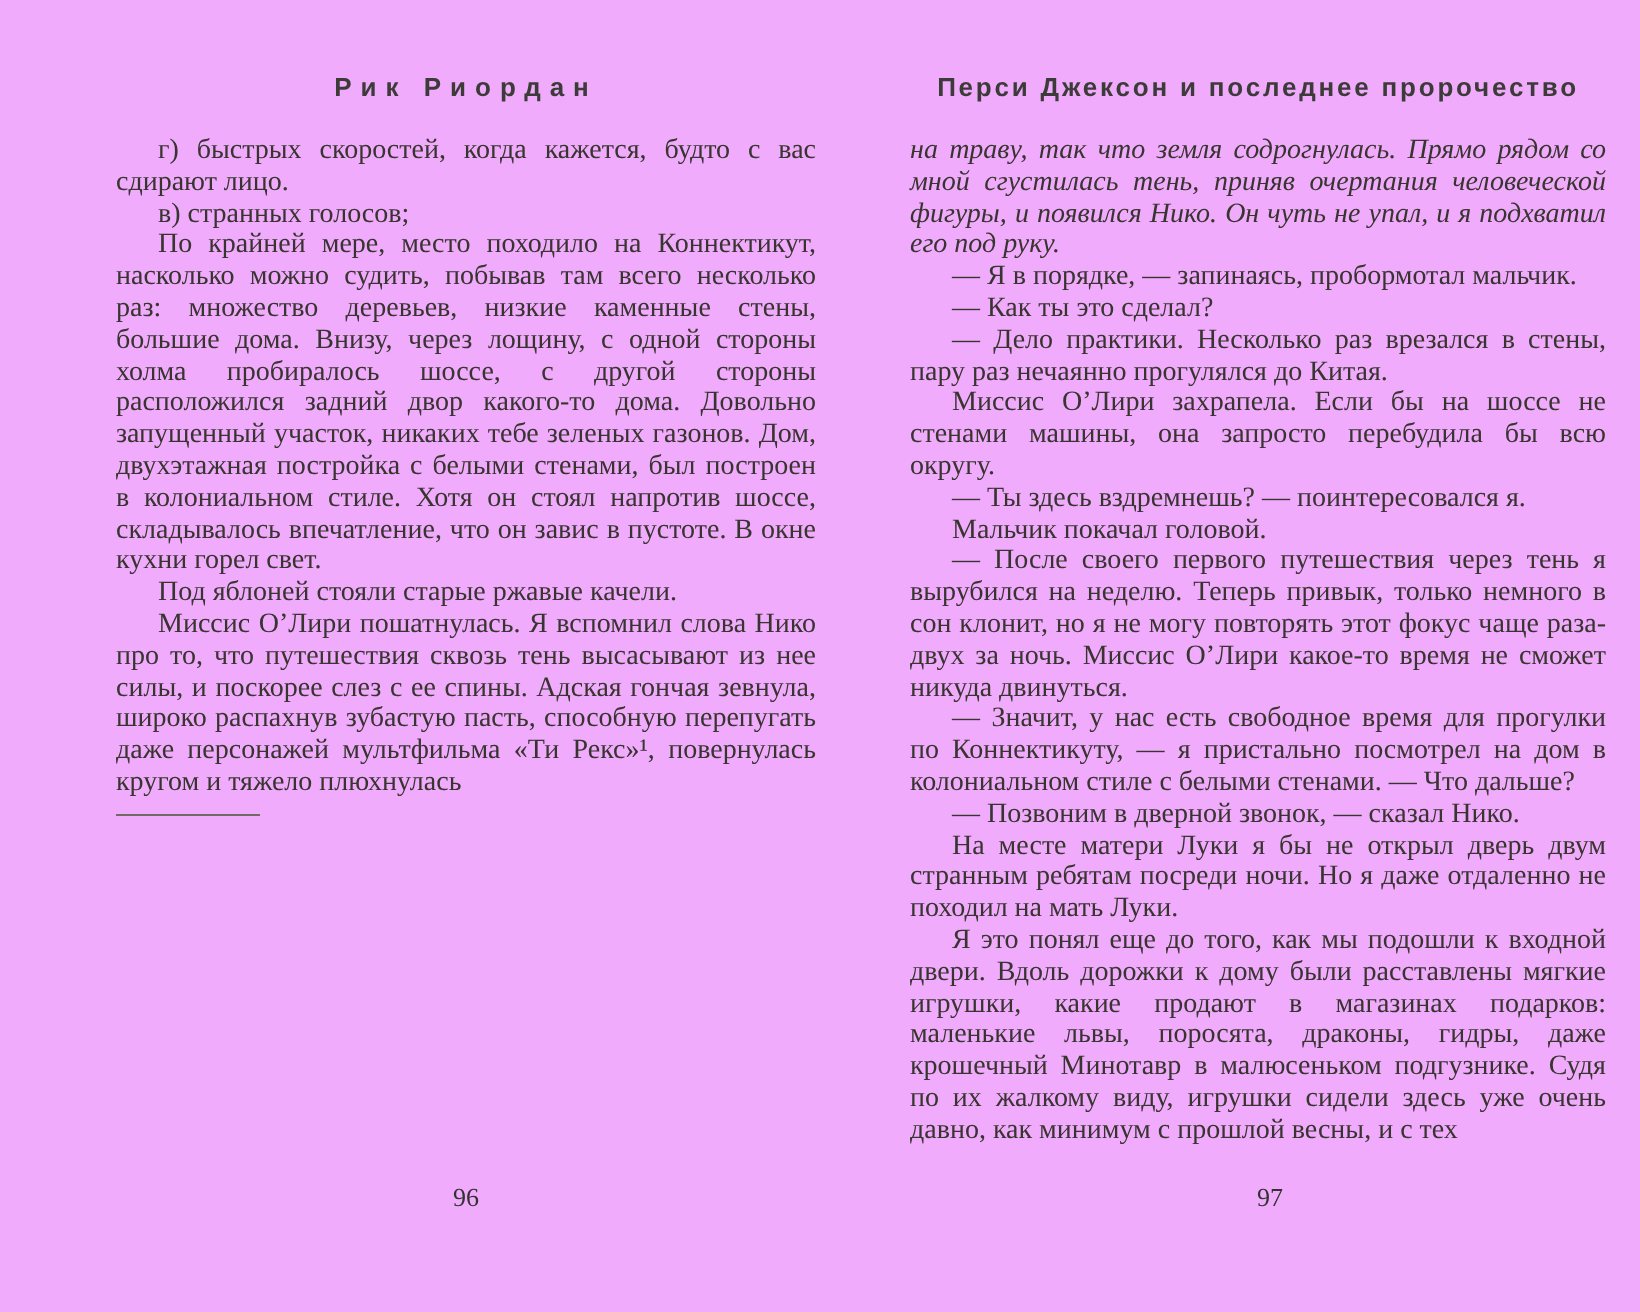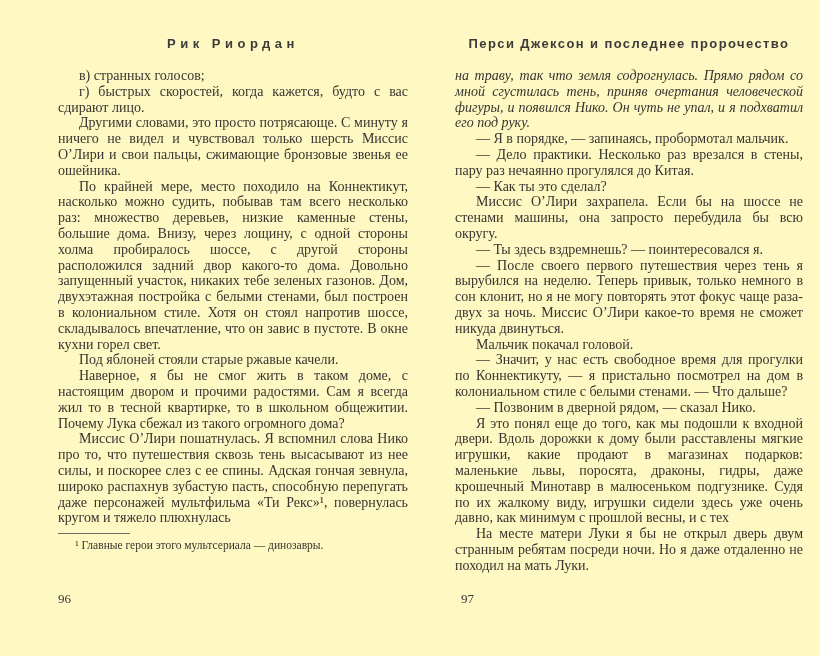--- a/index.html
+++ b/index.html
@@ -4,21 +4,21 @@
 <style>
   html, body {
     margin: 0;
     padding: 0;
     background: #ffffff;
   }
   .spread {
     position: relative;
     width: 820px;
     height: 656px;
-    background: #fef9c3;
+    background: #f0abfc;
     overflow: hidden;
   }
   .page {
     position: absolute;
     top: 36px;
   }
   .page.left  { left: 58px;  width: 350px; }
   .page.right { left: 455px; width: 348px; }
 
   .running-header {
@@ -59,79 +59,76 @@
     color: #38342f;
     text-indent: 1.5em;
   }
 
   .page-number {
     position: absolute;
     top: 591px;
     font-family: "Liberation Serif", serif;
     font-size: 13px;
     color: #333333;
-    text-align: left;
+    text-align: center;
   }
   .page-number.num-left  { left: 58px;  width: 350px; }
   .page-number.num-right { left: 461px; width: 348px; }
 </style>
 </head>
 <body>
 
 <div class="spread">
 
   <section class="page left">
     <div class="running-header">Рик Риордан</div>
     <div class="body-text">
 
+        <p class="para">г) быстрых скоростей, когда кажется, будто с вас сдирают лицо.</p>
+
         <p class="para">в) странных голосов;</p>
 
-        <p class="para">г) быстрых скоростей, когда кажется, будто с вас сдирают лицо.</p>
-
-        <p class="para">Другими словами, это просто потрясающе. С минуту я ничего не видел и чувствовал только шерсть Миссис О’Лири и свои пальцы, сжимающие бронзовые звенья ее ошейника.</p>
 
 
         <p class="para">По крайней мере, место походило на Коннектикут, насколько можно судить, побывав там всего несколько раз: множество деревьев, низкие каменные стены, большие дома. Внизу, через лощину, с одной стороны холма пробиралось шоссе, с другой стороны расположился задний двор какого-то дома. Довольно запущенный участок, никаких тебе зеленых газонов. Дом, двухэтажная постройка с белыми стенами, был построен в колониальном стиле. Хотя он стоял напротив шоссе, складывалось впечатление, что он завис в пустоте. В окне кухни горел свет.</p>
 
         <p class="para">Под яблоней стояли старые ржавые качели.</p>
 
-        <p class="para">Наверное, я бы не смог жить в таком доме, с настоящим двором и прочими радостями. Сам я всегда жил то в тесной квартирке, то в школьном общежитии. Почему Лука сбежал из такого огромного дома?</p>
 
         <p class="para">Миссис О’Лири пошатнулась. Я вспомнил слова Нико про то, что путешествия сквозь тень высасывают из нее силы, и поскорее слез с ее спины. Адская гончая зевнула, широко распахнув зубастую пасть, способную перепугать даже персонажей мультфильма «Ти Рекс»¹, повернулась кругом и тяжело плюхнулась</p>
       </div>
     <div class="footnote-rule"></div>
-    <div class="footnote">¹ Главные герои этого мультсериала — динозавры.</div>
   </section>
 
   <section class="page right">
     <div class="running-header">Перси Джексон и последнее пророчество</div>
     <div class="body-text">
 
         <p class="para noindent">на траву, так что земля содрогнулась. Прямо рядом со мной сгустилась тень, приняв очертания человеческой фигуры, и появился Нико. Он чуть не упал, и я подхватил его под руку.</p>
 
         <p class="para">— Я в порядке, — запинаясь, пробормотал мальчик.</p>
 
+        <p class="para">— Как ты это сделал?</p>
+
         <p class="para">— Дело практики. Несколько раз врезался в стены, пару раз нечаянно прогулялся до Китая.</p>
-
-        <p class="para">— Как ты это сделал?</p>
 
         <p class="para">Миссис О’Лири захрапела. Если бы на шоссе не стенами машины, она запросто перебудила бы всю округу.</p>
 
         <p class="para">— Ты здесь вздремнешь? — поинтересовался я.</p>
 
+        <p class="para">Мальчик покачал головой.</p>
+
         <p class="para">— После своего первого путешествия через тень я вырубился на неделю. Теперь привык, только немного в сон клонит, но я не могу повторять этот фокус чаще раза-двух за ночь. Миссис О’Лири какое-то время не сможет никуда двинуться.</p>
-
-        <p class="para">Мальчик покачал головой.</p>
 
         <p class="para">— Значит, у нас есть свободное время для прогулки по Коннектикуту, — я пристально посмотрел на дом в колониальном стиле с белыми стенами. — Что дальше?</p>
 
-        <p class="para">— Позвоним в дверной рядом, — сказал Нико.</p>
+        <p class="para">— Позвоним в дверной звонок, — сказал Нико.</p>
+
+        <p class="para">На месте матери Луки я бы не открыл дверь двум странным ребятам посреди ночи. Но я даже отдаленно не походил на мать Луки.</p>
 
         <p class="para">Я это понял еще до того, как мы подошли к входной двери. Вдоль дорожки к дому были расставлены мягкие игрушки, какие продают в магазинах подарков: маленькие львы, поросята, драконы, гидры, даже крошечный Минотавр в малюсеньком подгузнике. Судя по их жалкому виду, игрушки сидели здесь уже очень давно, как минимум с прошлой весны, и с тех</p>
-
-        <p class="para">На месте матери Луки я бы не открыл дверь двум странным ребятам посреди ночи. Но я даже отдаленно не походил на мать Луки.</p>
       </div>
   </section>
 
   <div class="page-number num-left">96</div>
   <div class="page-number num-right">97</div>
 
 </div>
 
 </body></html>

